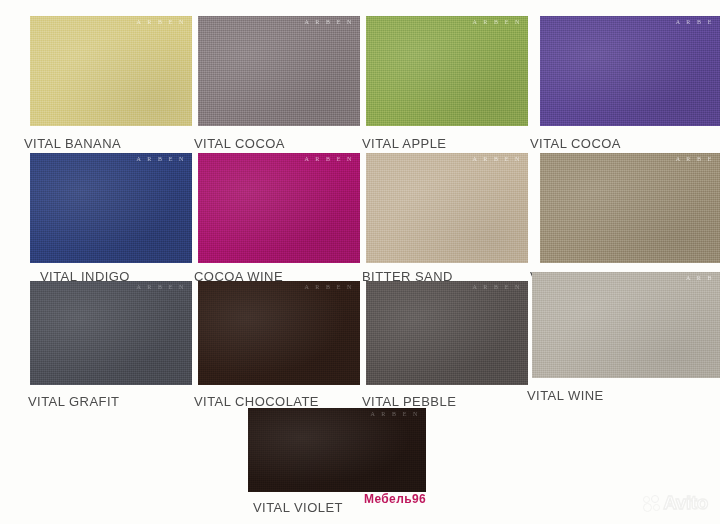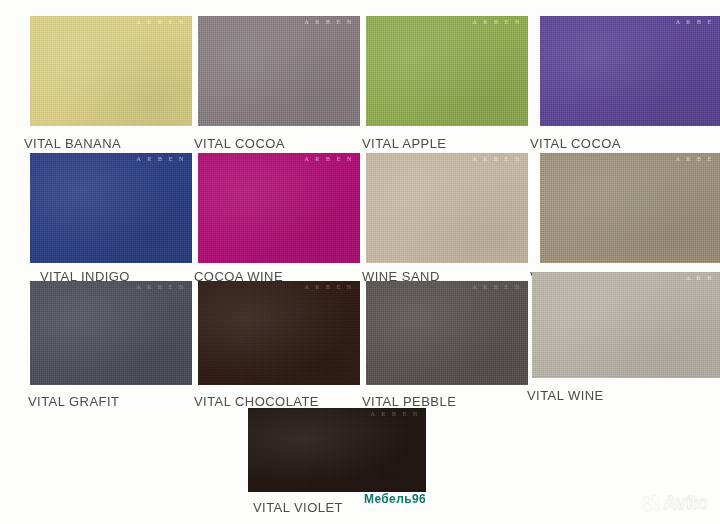--- a/index.html
+++ b/index.html
@@ -69,21 +69,21 @@
   }
 
   
   #mebel-watermark {
     position: absolute;
     left: 364px;
     top: 492px;
     font-size: 12px;
     font-weight: bold;
     letter-spacing: .4px;
-    color: #0f766e;
+    color: #be185d;
     user-select: none;
   }
   #avito-watermark {
     position: absolute;
     right: 12px;
     bottom: 10px;
     display: flex;
     align-items: center;
     gap: 3px;
     user-select: none;
@@ -160,21 +160,21 @@
         <div class="sheen"></div>
         <div class="brand">A R B E N</div>
       </div>
       <div class="caption" style="left: 194px; top: 269px;">COCOA WINE</div>
       <div class="swatch light-brand" style="left: 366px; top: 153px; width: 162px; height: 110px; background: rgb(196, 180, 156);">
         <div class="fabric"></div>
         <div class="weave"></div>
         <div class="sheen"></div>
         <div class="brand">A R B E N</div>
       </div>
-      <div class="caption" style="left: 362px; top: 269px;">WINE SAND</div>
+      <div class="caption" style="left: 362px; top: 269px;">BITTER SAND</div>
       <div class="swatch light-brand" style="left: 540px; top: 153px; width: 180px; height: 110px; background: rgb(155, 142, 118);">
         <div class="fabric"></div>
         <div class="weave"></div>
         <div class="sheen"></div>
         <div class="brand">A R B E</div>
       </div>
       <div class="caption" style="left: 530px; top: 269px;">VITAL CARAMEL</div>
       <div class="swatch dark-brand" style="left: 30px; top: 281px; width: 162px; height: 104px; background: rgb(76, 78, 86);">
         <div class="fabric"></div>
         <div class="weave"></div>

